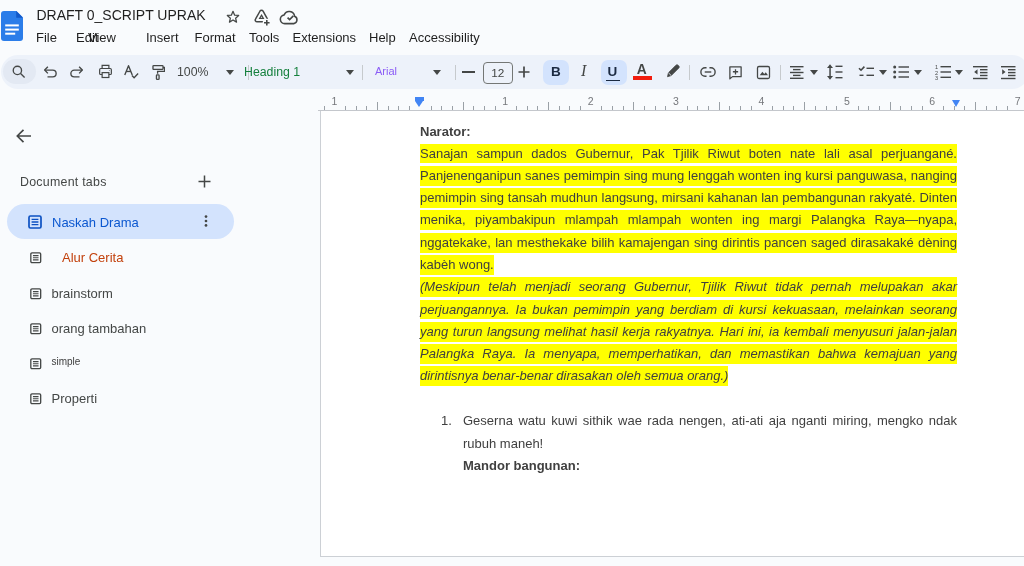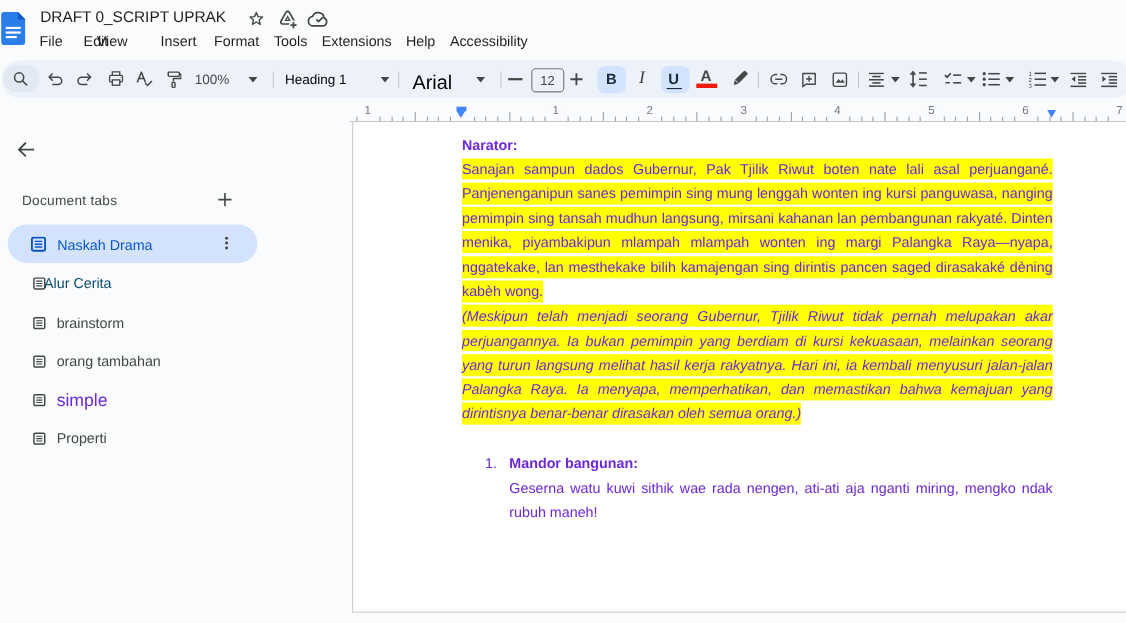--- a/index.html
+++ b/index.html
@@ -6,21 +6,21 @@
 body{width:1024px;height:566px;background:#f9fbfd;font-family:"Liberation Sans",sans-serif;overflow:hidden;position:relative}
 .abs{position:absolute}
 .menu{position:absolute;top:30.2px;font-size:13px;color:#1f1f1f}
 .tbar{position:absolute;left:1px;top:55px;width:1028px;height:33.5px;border-radius:17px;background:#edf2fa}
 .sep{position:absolute;top:65px;width:1px;height:15px;background:#c6cacd}
 .caret{position:absolute;width:0;height:0;border-left:4.6px solid transparent;border-right:4.6px solid transparent;border-top:5.6px solid #444746}
 .tk{position:absolute;top:105.5px;width:1px;height:4px;background:#9aa0a6}
 .tkh{position:absolute;top:102px;width:1px;height:7.5px;background:#9aa0a6}
 .rn{position:absolute;top:95.5px;transform:translateX(-50%);font-size:10.5px;color:#75777b;background:#f9fbfd;padding:0 2px;line-height:11px}
 .chip{position:absolute;width:26px;height:25px;border-radius:7px;background:#d3e3fd;top:59.5px}
-.doc-text{position:absolute;left:420px;top:120.8px;width:537px;font-size:13px;line-height:22.26px;color:#6d28d9}
+.doc-text{position:absolute;left:420px;top:120.8px;width:537px;font-size:13px;line-height:22.26px;color:#404040}
 .doc-text p{margin:0;text-align:justify}
 .hl{background:#ffff00;padding:2.4px 0}
 .icon{position:absolute}
 </style>
 </head>
 <body>
 
 <svg class="icon" style="left:1px;top:11px" width="22" height="30" viewBox="0 0 22 30">
   <path d="M3 0 L15.5 0 L22 6.5 L22 27 A3 3 0 0 1 19 30 L3 30 A3 3 0 0 1 0 27 L0 3 A3 3 0 0 1 3 0 Z" fill="#2b7de9"></path>
   <path d="M15.2 0 L22 6.8 L15.2 6.8 Z" fill="#1259c9"></path>
@@ -87,24 +87,24 @@
   </svg>
 
 <svg class="icon" style="left:151px;top:63.5px" width="14" height="17" viewBox="0 0 18 22" fill="none" stroke="#444746" stroke-width="1.7">
     <rect x="2.5" y="2" width="13" height="5" rx="1"></rect>
     <path d="M15.5 4.5 h2 v5 h-9 v3" stroke-width="1.7"></path>
     <rect x="7" y="14" width="3.4" height="6" rx="1"></rect>
   </svg>
 <div class="abs" style="left:177px;top:65px;font-size:12.3px;color:#444746">100%</div>
 <div class="caret" style="left:226px;top:69.5px"></div>
 <div class="sep" style="left:247.5px"></div>
-<div class="abs" style="left:259px;top:65px;font-size:12.3px;color:#000000">Heading 1</div>
+<div class="abs" style="left:244px;top:65px;font-size:12.3px;color:#15803d">Heading 1</div>
 <div class="caret" style="left:346px;top:69.5px"></div>
 <div class="sep" style="left:362px"></div>
-<div class="abs" style="left:375px;top:65px;font-size:18px;color:#000000">Arial</div>
+<div class="abs" style="left:375px;top:65px;font-size:11px;color:#8b5cf6">Arial</div>
 <div class="caret" style="left:433px;top:69.5px"></div>
 <div class="sep" style="left:455px"></div>
 <div class="abs" style="left:462px;top:71.2px;width:13px;height:1.7px;background:#444746"></div>
 <div class="abs" style="left:483px;top:61.5px;width:27.5px;height:20px;border:1px solid #747775;border-radius:4px;text-align:center;font-size:11.8px;color:#444746;line-height:20px">12</div>
 <svg class="icon" style="left:518px;top:66px" width="12" height="12" viewBox="0 0 12 12" stroke="#444746" stroke-width="1.7">
     <path d="M6 0.5 V11.5 M0.5 6 H11.5"></path>
   </svg>
 
 <div class="chip" style="left:543px"></div>
 <div class="abs" style="left:551px;top:64px;font-size:13.5px;font-weight:bold;color:#1b2a41">B</div>
@@ -290,45 +290,45 @@
 <svg class="icon" style="left:199px;top:214px" width="14" height="14" viewBox="0 0 14 14" fill="#444746">
     <circle cx="7" cy="2.6" r="1.35"></circle>
     <circle cx="7" cy="7" r="1.35"></circle>
     <circle cx="7" cy="11.4" r="1.35"></circle>
   </svg>
 
 <svg class="icon" style="left:30px;top:251.0px" width="11.5" height="13.5" viewBox="0 0 14 14" fill="none" stroke="#444746" stroke-width="1.6">
     <rect x="1" y="1" width="12" height="12" rx="1.4"></rect>
     <path d="M3.6 4.4 h6.8 M3.6 7 h6.8 M3.6 9.6 h6.8" stroke-width="1.3"></path>
   </svg>
-<div class="abs" style="left:40px;top:250.0px;font-size:13px;color:#0c4a6e">Alur Cerita</div>
+<div class="abs" style="left:62px;top:250.0px;font-size:13px;color:#c2410c">Alur Cerita</div>
 <svg class="icon" style="left:30px;top:286.5px" width="11.5" height="13.5" viewBox="0 0 14 14" fill="none" stroke="#444746" stroke-width="1.6">
     <rect x="1" y="1" width="12" height="12" rx="1.4"></rect>
     <path d="M3.6 4.4 h6.8 M3.6 7 h6.8 M3.6 9.6 h6.8" stroke-width="1.3"></path>
   </svg>
 <div class="abs" style="left:51.5px;top:285.5px;font-size:13px;color:#444746">brainstorm</div>
 <svg class="icon" style="left:30px;top:321.5px" width="11.5" height="13.5" viewBox="0 0 14 14" fill="none" stroke="#444746" stroke-width="1.6">
     <rect x="1" y="1" width="12" height="12" rx="1.4"></rect>
     <path d="M3.6 4.4 h6.8 M3.6 7 h6.8 M3.6 9.6 h6.8" stroke-width="1.3"></path>
   </svg>
 <div class="abs" style="left:51.5px;top:320.5px;font-size:13px;color:#444746">orang tambahan</div>
 <svg class="icon" style="left:30px;top:357.0px" width="11.5" height="13.5" viewBox="0 0 14 14" fill="none" stroke="#444746" stroke-width="1.6">
     <rect x="1" y="1" width="12" height="12" rx="1.4"></rect>
     <path d="M3.6 4.4 h6.8 M3.6 7 h6.8 M3.6 9.6 h6.8" stroke-width="1.3"></path>
   </svg>
-<div class="abs" style="left:51.5px;top:356.0px;font-size:16px;color:#6d28d9">simple</div>
+<div class="abs" style="left:51.5px;top:356.0px;font-size:10px;color:#404040">simple</div>
 <svg class="icon" style="left:30px;top:392.0px" width="11.5" height="13.5" viewBox="0 0 14 14" fill="none" stroke="#444746" stroke-width="1.6">
     <rect x="1" y="1" width="12" height="12" rx="1.4"></rect>
     <path d="M3.6 4.4 h6.8 M3.6 7 h6.8 M3.6 9.6 h6.8" stroke-width="1.3"></path>
   </svg>
 <div class="abs" style="left:51.5px;top:391.0px;font-size:13px;color:#444746">Properti</div>
 
 <div class="doc-text">
 <p style="font-weight:bold">Narator:</p>
 <p><span class="hl">Sanajan sampun dados Gubernur, Pak Tjilik Riwut boten nate lali asal perjuangané. Panjenenganipun sanes pemimpin sing mung lenggah wonten ing kursi panguwasa, nanging pemimpin sing tansah mudhun langsung, mirsani kahanan lan pembangunan rakyaté. Dinten menika, piyambakipun mlampah mlampah wonten ing margi Palangka Raya—nyapa, nggatekake, lan mesthekake bilih kamajengan sing dirintis pancen saged dirasakaké dèning kabèh wong.</span></p>
 <p style="font-style:italic"><span class="hl">(Meskipun telah menjadi seorang Gubernur, Tjilik Riwut tidak pernah melupakan akar perjuangannya. Ia bukan pemimpin yang berdiam di kursi kekuasaan, melainkan seorang yang turun langsung melihat hasil kerja rakyatnya. Hari ini, ia kembali menyusuri jalan-jalan Palangka Raya. Ia menyapa, memperhatikan, dan memastikan bahwa kemajuan yang dirintisnya benar-benar dirasakan oleh semua orang.)</span></p>
 <p>&nbsp;</p>
 <div style="position:relative;padding-left:43px">
 <div style="position:absolute;left:21px;top:0">1.</div>
+<p>Geserna watu kuwi sithik wae rada nengen, ati-ati aja nganti miring, mengko ndak rubuh maneh!</p>
 <p style="font-weight:bold">Mandor bangunan:</p>
-<p>Geserna watu kuwi sithik wae rada nengen, ati-ati aja nganti miring, mengko ndak rubuh maneh!</p>
 </div>
 </div>
 
 </body></html>

